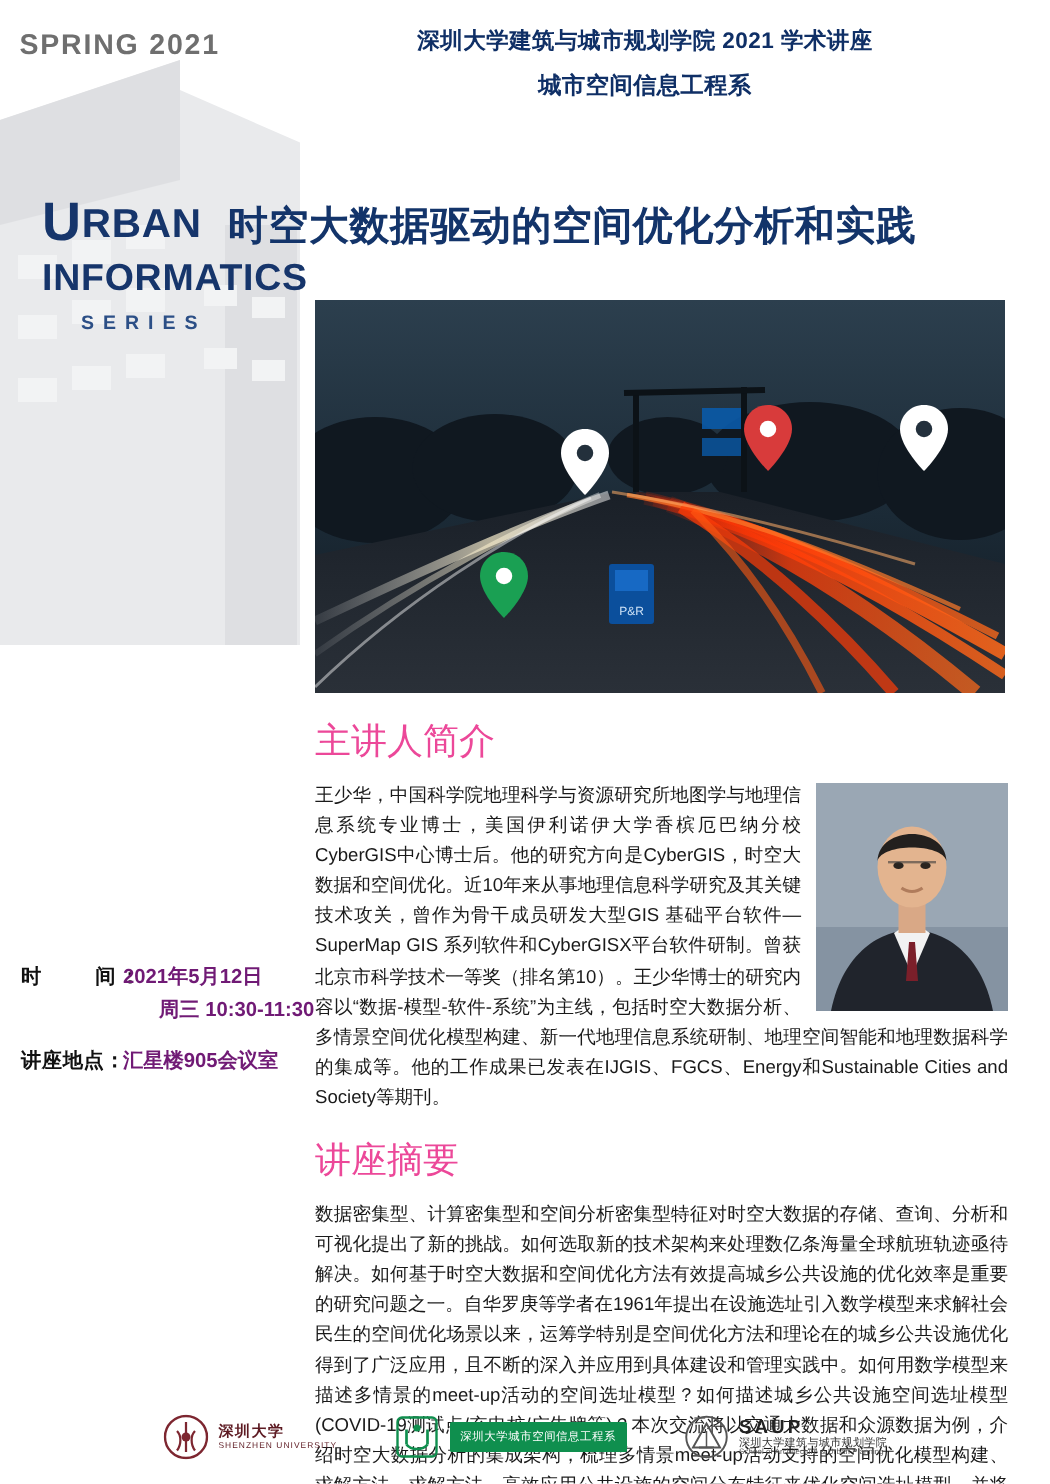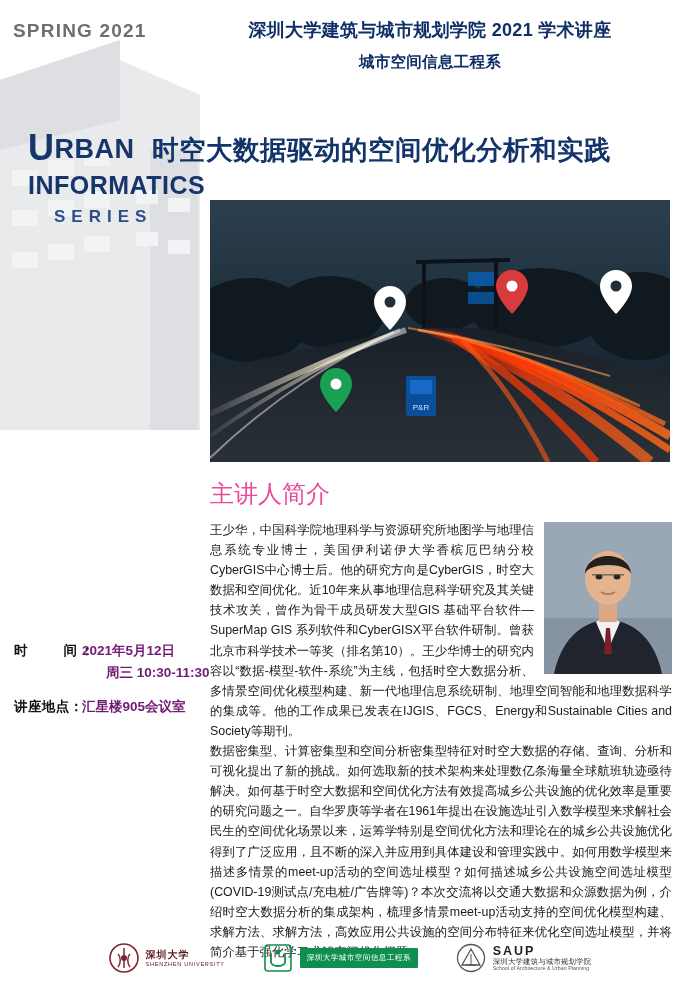--- a/index.html
+++ b/index.html
@@ -36,21 +36,21 @@
 
   
   .header-center {
     position: absolute;
     left: 190px; top: 18px;
     width: 480px;
     text-align: center;
     z-index: 3;
   }
   .header-line1 {
-    font-size: 18px;
+    font-size: 15px;
     font-weight: bold;
     color: #0f2f66;
     letter-spacing: 0.3px;
   }
   .header-line2 {
     font-size: 15.5px;
     font-weight: bold;
     color: #0f2f66;
     margin-top: 10px;
     letter-spacing: 0.3px;
@@ -77,21 +77,21 @@
   }
   .wm-row2 {
     font-size: 25px;
     font-weight: bold;
     letter-spacing: 0.5px;
     line-height: 1;
     margin-top: 7px;
     white-space: nowrap;
   }
   .wm-row3 {
-    font-size: 17px;
+    font-size: 13px;
     font-weight: bold;
     letter-spacing: 6px;
     margin-top: 9px;
     margin-left: 26px;
     color: #2c4f86;
   }
 
   
   .talk-title {
     position: absolute;
@@ -378,20 +378,21 @@
         <path d="M41 52 C 42 28, 86 28, 87 52 C 84 40, 44 40, 41 52 Z" fill="#23201e"></path>
         <ellipse cx="55" cy="55" rx="3.4" ry="2.4" fill="#2a241f"></ellipse>
         <ellipse cx="73" cy="55" rx="3.4" ry="2.4" fill="#2a241f"></ellipse>
         <rect x="48" y="52" width="32" height="1.6" fill="#3b3b3b" opacity="0.6"></rect>
         <path d="M57 70 C 61 73, 67 73, 71 70" stroke="#b07c5c" stroke-width="2" fill="none"></path>
       </svg>
     </div>
     <p class="body-text">王少华，中国科学院地理科学与资源研究所地图学与地理信息系统专业博士，美国伊利诺伊大学香槟厄巴纳分校CyberGIS中心博士后。他的研究方向是CyberGIS，时空大数据和空间优化。近10年来从事地理信息科学研究及其关键技术攻关，曾作为骨干成员研发大型GIS 基础平台软件—SuperMap GIS 系列软件和CyberGISX平台软件研制。曾获北京市科学技术一等奖（排名第10）。王少华博士的研究内容以“数据-模型-软件-系统”为主线，包括时空大数据分析、多情景空间优化模型构建、新一代地理信息系统研制、地理空间智能和地理数据科学的集成等。他的工作成果已发表在IJGIS、FGCS、Energy和Sustainable Cities and Society等期刊。</p>
   </div>
 
+  <h2 class="sec-head second">讲座摘要</h2>
   <p class="body-text">数据密集型、计算密集型和空间分析密集型特征对时空大数据的存储、查询、分析和可视化提出了新的挑战。如何选取新的技术架构来处理数亿条海量全球航班轨迹亟待解决。如何基于时空大数据和空间优化方法有效提高城乡公共设施的优化效率是重要的研究问题之一。自华罗庚等学者在1961年提出在设施选址引入数学模型来求解社会民生的空间优化场景以来，运筹学特别是空间优化方法和理论在的城乡公共设施优化得到了广泛应用，且不断的深入并应用到具体建设和管理实践中。如何用数学模型来描述多情景的meet-up活动的空间选址模型？如何描述城乡公共设施空间选址模型(COVID-19测试点/充电桩/广告牌等)？本次交流将以交通大数据和众源数据为例，介绍时空大数据分析的集成架构，梳理多情景meet-up活动支持的空间优化模型构建、求解方法、求解方法，高效应用公共设施的空间分布特征来优化空间选址模型，并将简介基于强化学习求解空间优化问题。</p>
 </div>
 
 <div class="footer">
 
   <div class="logo">
     <svg width="30" height="30" viewBox="0 0 30 30">
       <circle cx="15" cy="15" r="14" fill="none" stroke="#7d2630" stroke-width="1.6"></circle>
       <path d="M15 5 L15 25 M9 11 C 12 14, 12 20, 9 24 M21 11 C 18 14, 18 20, 21 24" stroke="#7d2630" stroke-width="1.5" fill="none"></path>
       <circle cx="15" cy="15" r="3" fill="#7d2630"></circle>

